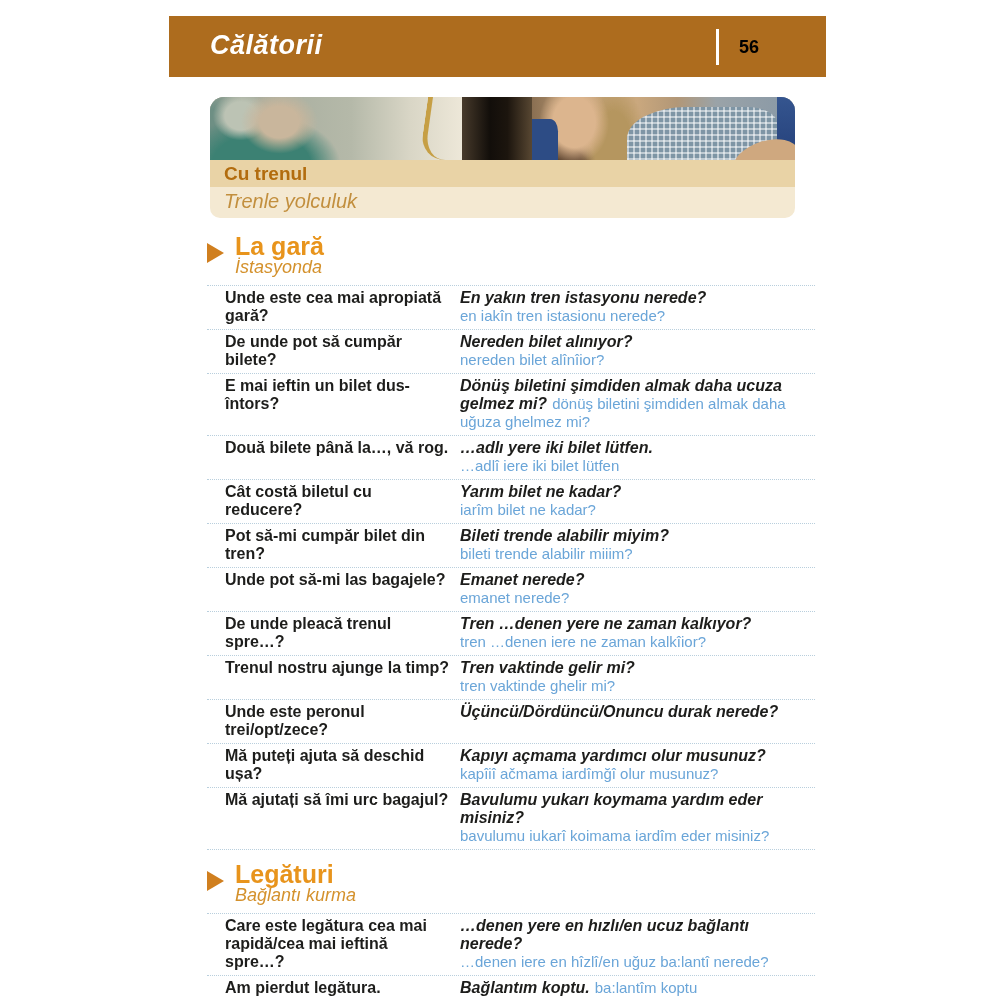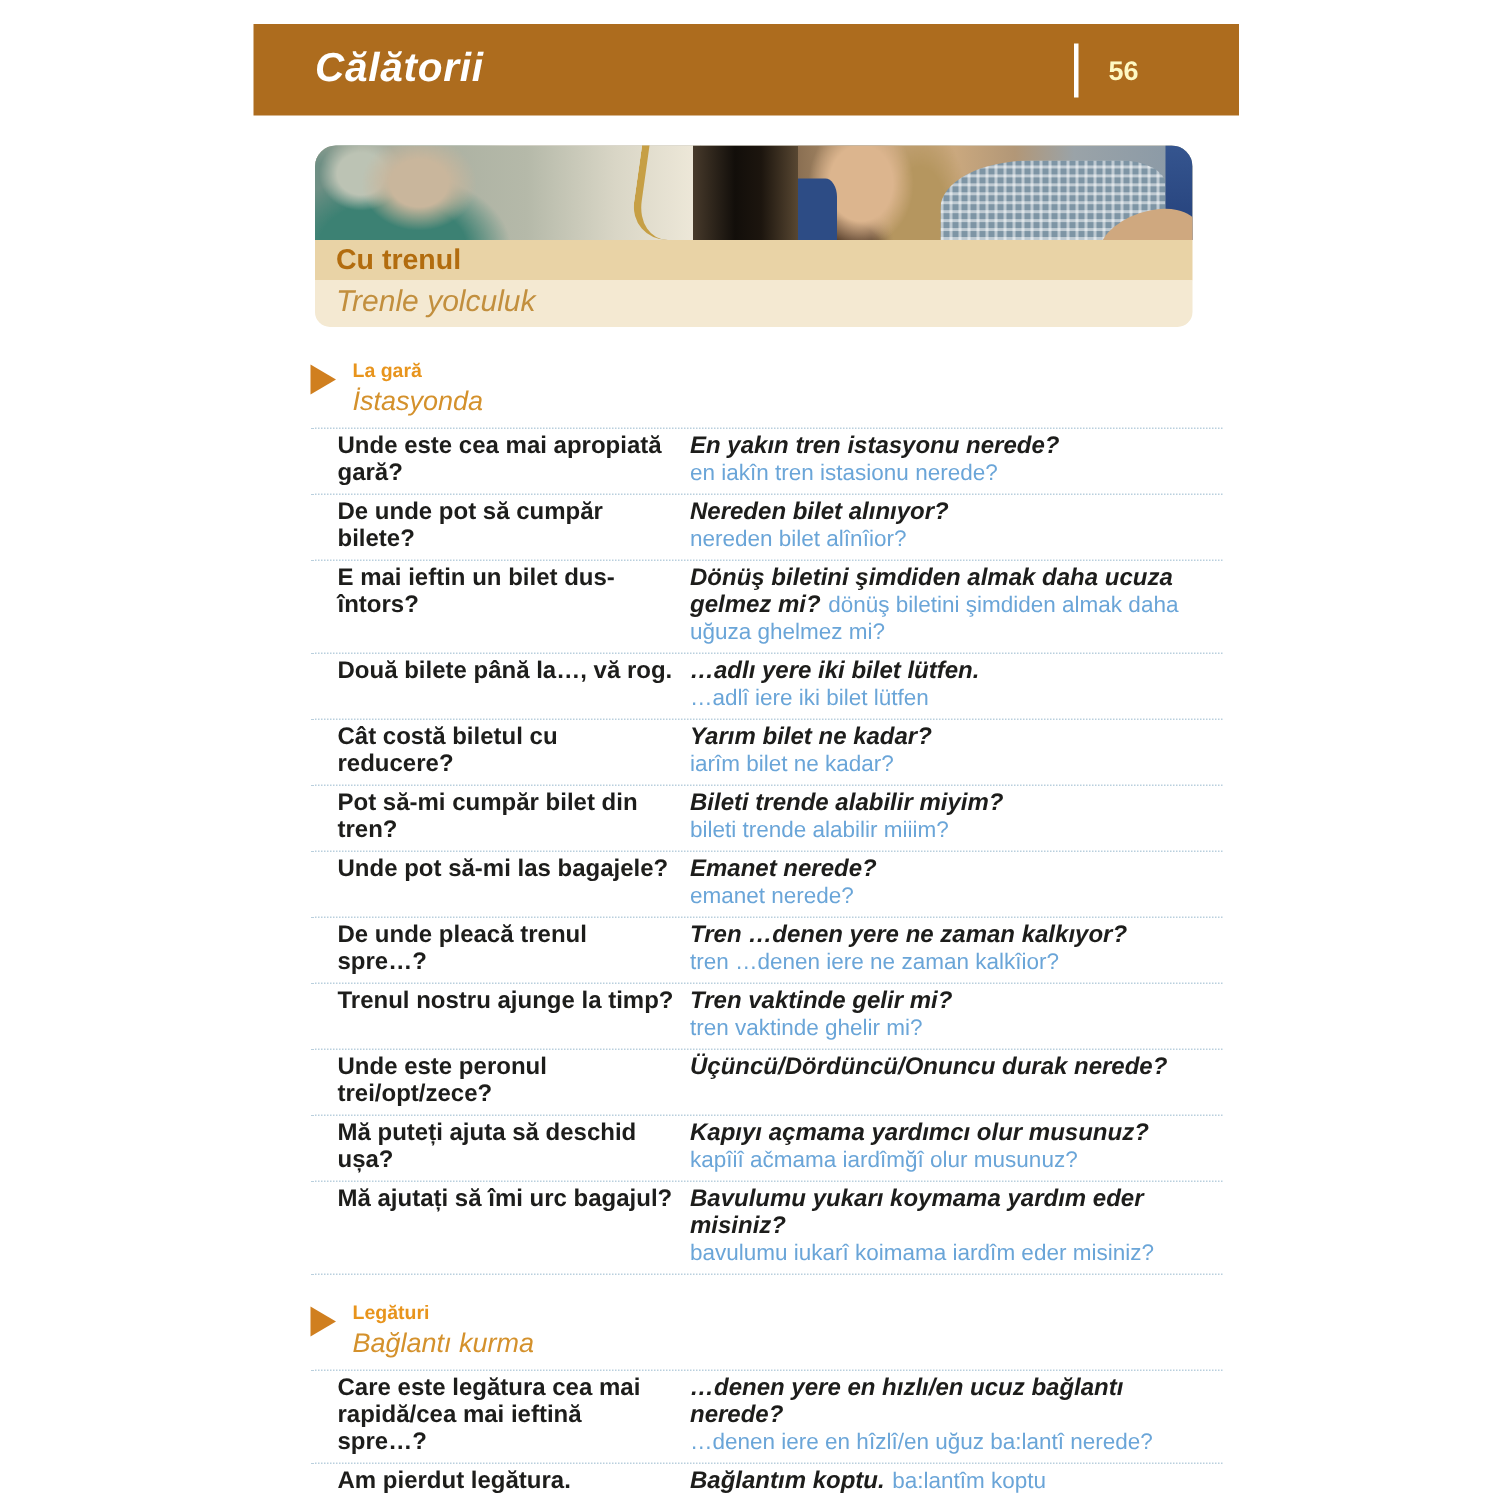--- a/index.html
+++ b/index.html
@@ -15,21 +15,21 @@
   .band-title{
     position:absolute;left:41px;top:14px;
     font-size:27px;font-weight:bold;font-style:italic;color:#ffffff;
     letter-spacing:.5px;
     text-align:right;
   }
   .band-divider{
     position:absolute;left:547px;top:13px;width:3px;height:36px;background:#ffffff;
   }
   .band-page{
-    position:absolute;left:570px;top:21px;font-size:18px;font-weight:bold;color:#fef9c3;
+    position:absolute;left:570px;top:21px;font-size:18px;font-weight:bold;color:#000000;
   }
   
   .photo{
     position:absolute;left:210px;top:97px;width:585px;height:63px;
     border-radius:14px 14px 0 0;overflow:hidden;background:#b8b29e;
   }
   .photo *{position:absolute;}
   .pl{inset:0 56% 0 0;
     background:
       radial-gradient(55px 45px at 27% 40%, #c9b69c 0 35%, rgba(201,182,156,0) 70%),
@@ -75,21 +75,21 @@
     position:absolute;left:14px;top:3px;font-size:20px;font-style:italic;
     color:var(--caption-subtitle);
   }
   
   .content{position:absolute;left:207px;top:236px;width:608px;}
   .section + .section{margin-top:14px;}
   .sec-head{position:relative;padding-left:28px;margin-bottom:7px;}
   .tri{position:absolute;left:0;top:7px;width:0;height:0;
     border-left:17px solid var(--arrow);
     border-top:10px solid rgba(0,0,0,0);border-bottom:10px solid rgba(0,0,0,0);}
-  .sec-title{font-size:13px;font-weight:bold;color:var(--section-title);line-height:21px;}
+  .sec-title{font-size:25px;font-weight:bold;color:var(--section-title);line-height:21px;}
   .sec-sub{font-size:18px;font-style:italic;color:var(--section-subtitle);line-height:21px;}
   .rows{border-bottom:1px dotted var(--rule);}
   .row{display:flex;border-top:1px dotted var(--rule);padding:3px 0 4px;justify-content:flex-end;}
   .cell-ro{
     width:225px;flex:none;padding-right:10px;
     font-size:16px;line-height:18px;font-weight:bold;color:var(--text);
   }
   .cell-tr{width:355px;flex:none;font-size:16px;line-height:18px;}
   .tr-text{font-weight:bold;font-style:italic;color:var(--text);}
   .ph-text{color:var(--phonetic-blue);font-size:15px;}

